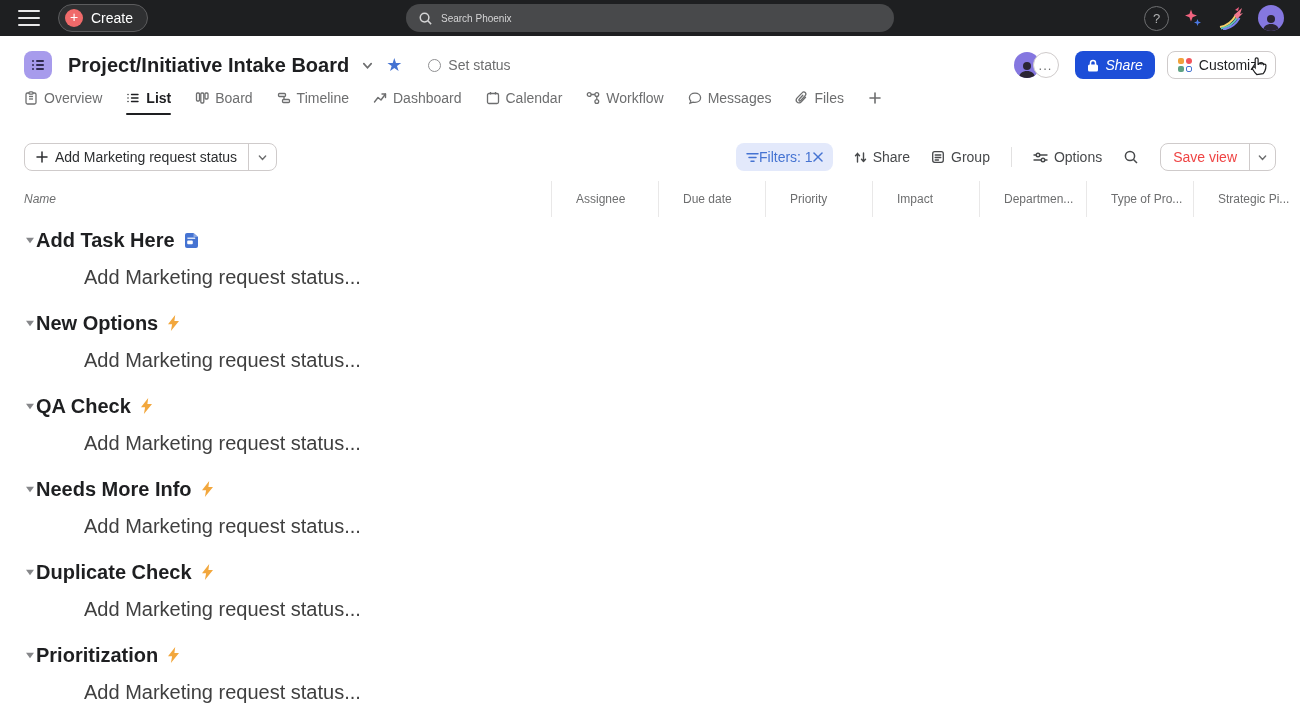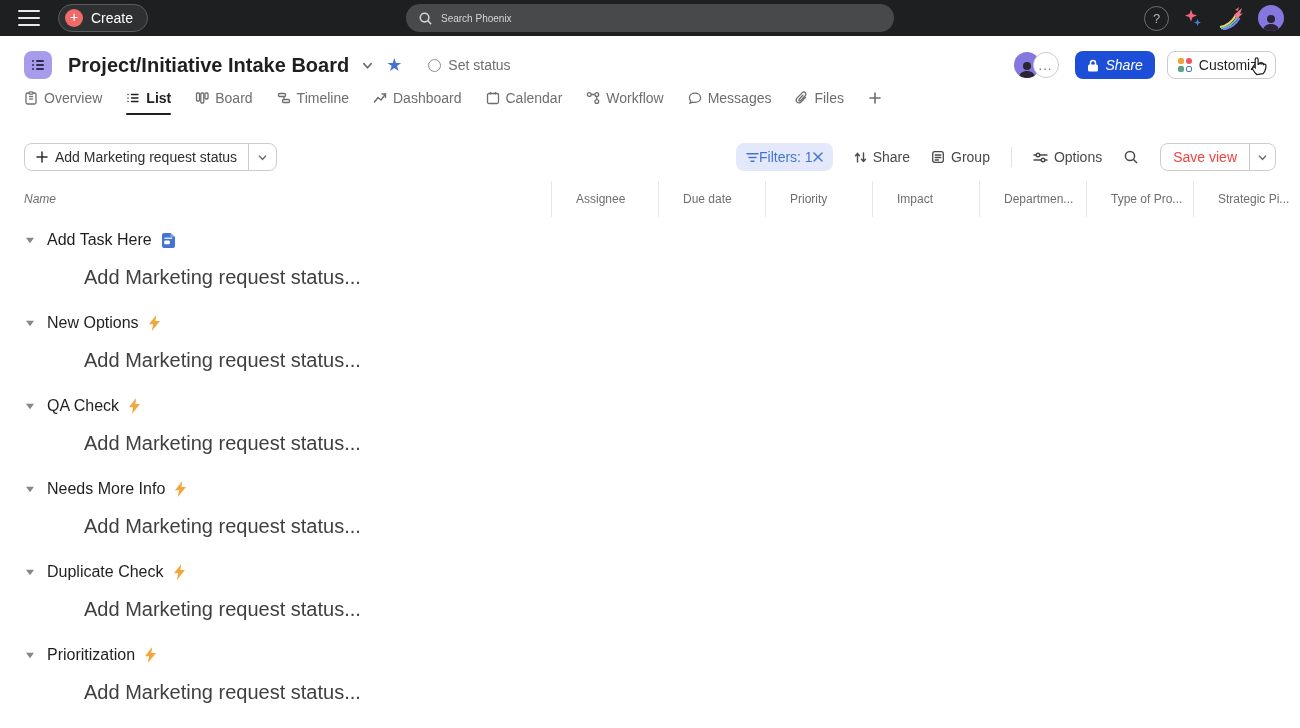--- a/index.html
+++ b/index.html
@@ -94,21 +94,21 @@
            overflow:hidden; width:1300px; }
   .th { font-size:12px; color:#6d6e6f; display:flex; align-items:center; }
   .th-name { width:573px; padding-left:24px;font-style:italic; }
   .th-col { width:107px; border-left:1px solid #e9e8e8; padding-left:24px; flex:0 0 auto; }
 
   
   .groups { margin-top:11px; padding:0 24px; }
   .group { margin-bottom:25px; }
   .group-header { height:24px; display:flex; align-items:center; cursor:default; }
   .group-caret { width:12px; display:flex; justify-content:center; cursor:pointer; color:#86878a; }
-  .group-title { margin-left:11px; font-size:16px; font-weight:400; cursor:pointer; }
+  .group-title { margin-left:0; font-size:20px; font-weight:700; cursor:pointer; }
   .group-hicon { margin-left:9px; display:flex; align-items:center; }
   .group-placeholder { margin-top:14px; margin-left:60px; height:20px; font-size:20px;
                        color:#404040; cursor:text; }
 
   .cursor-overlay { position:absolute; left:1248px; top:54px; z-index:50; pointer-events:none; }
 </style>
 </head>
 <body>
 
 <div class="topbar">

